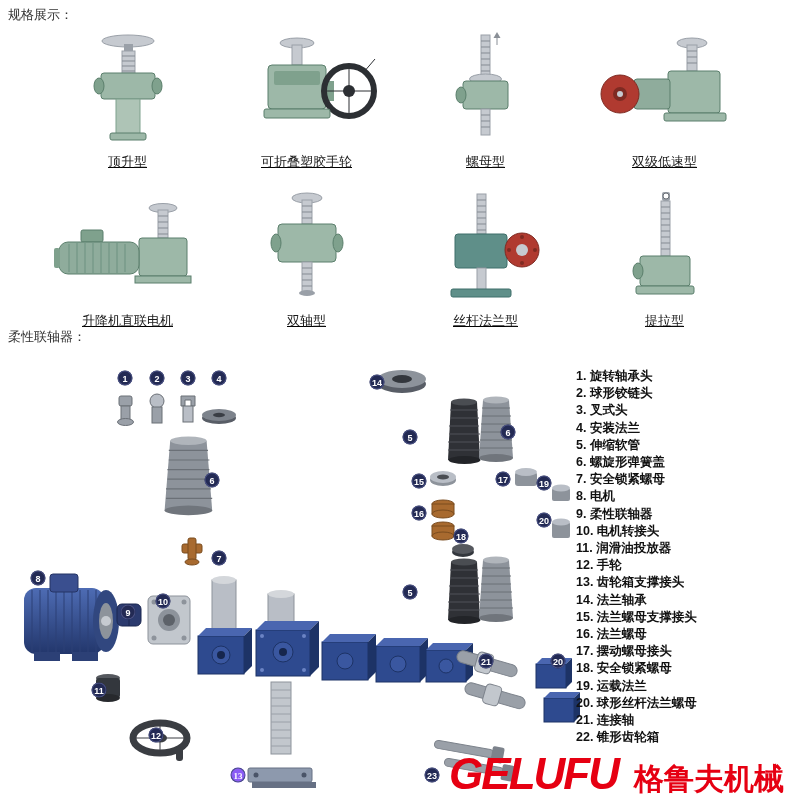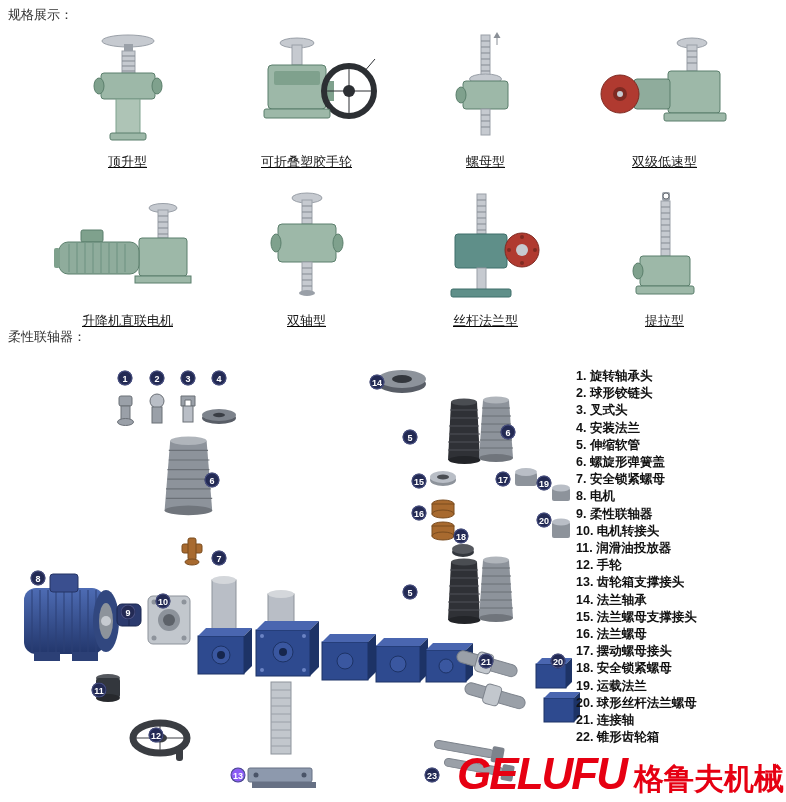--- a/index.html
+++ b/index.html
@@ -16,21 +16,21 @@
   .diagram { position:absolute; left:0; top:352px; width:786px; height:450px; }
   .diagram-art { position:absolute; left:0; top:0; }
   .badge { position:absolute; width:15px; height:15px; border-radius:50%;
     color:#fff; font-size:9px; font-weight:bold; display:flex; align-items:center;
     justify-content:center; transform:translate(-50%,-50%);
     box-shadow:inset 0 0 0 1px #4a5183; }
   .parts-list { position:absolute; left:576px; top:16px; font-size:12.5px;
     font-weight:700; color:#111; line-height:17.2px; white-space:nowrap; }
   .logo { position:absolute; right:2px; bottom:2px; display:flex; align-items:baseline;justify-content:center; }
   .logo-en { font-size:44px; font-weight:bold; font-style:italic; letter-spacing:-2px; }
-  .logo-cn { font-size:30px; font-weight:bold; margin-left:8px; }
+  .logo-cn { font-size:30px; font-weight:bold; margin-left:16px; }
   svg line { stroke-width:1; }
 </style>
 </head>
 <body>
 
 <div class="page">
 
   <div class="heading heading-spec">规格展示：</div>
 
   <div class="product-grid">
@@ -447,21 +447,21 @@
         <div class="badge" style="left: 419px; top: 161px; background: rgb(35, 42, 84);">16</div>
         <div class="badge" style="left: 544px; top: 168px; background: rgb(35, 42, 84);">20</div>
         <div class="badge" style="left: 461px; top: 184px; background: rgb(35, 42, 84);">18</div>
         <div class="badge" style="left: 219px; top: 206px; background: rgb(35, 42, 84);">7</div>
         <div class="badge" style="left: 38px; top: 226px; background: rgb(35, 42, 84);">8</div>
         <div class="badge" style="left: 410px; top: 240px; background: rgb(35, 42, 84);">5</div>
         <div class="badge" style="left: 163px; top: 249px; background: rgb(35, 42, 84);">10</div>
         <div class="badge" style="left: 128px; top: 260px; background: rgb(35, 42, 84);">9</div>
         <div class="badge" style="left: 99px; top: 338px; background: rgb(35, 42, 84);">11</div>
         <div class="badge" style="left: 156px; top: 383px; background: rgb(35, 42, 84);">12</div>
-        <div class="badge" style="left: 238px; top: 423px; background: #8b5cf6;">13</div>
+        <div class="badge" style="left: 238px; top: 423px; background: #8b5cf6; font-family: Liberation Serif, serif;">13</div>
         <div class="badge" style="left: 486px; top: 309px; background: rgb(35, 42, 84);">21</div>
         <div class="badge" style="left: 558px; top: 309px; background: rgb(35, 42, 84);">20</div>
         <div class="badge" style="left: 432px; top: 423px; background: rgb(35, 42, 84);">23</div>
       </div>
 
     <div class="parts-list" id="parts-list">
         <div>1. 旋转轴承头</div>
         <div>2. 球形铰链头</div>
         <div>3. 叉式头</div>
         <div>4. 安装法兰</div>

